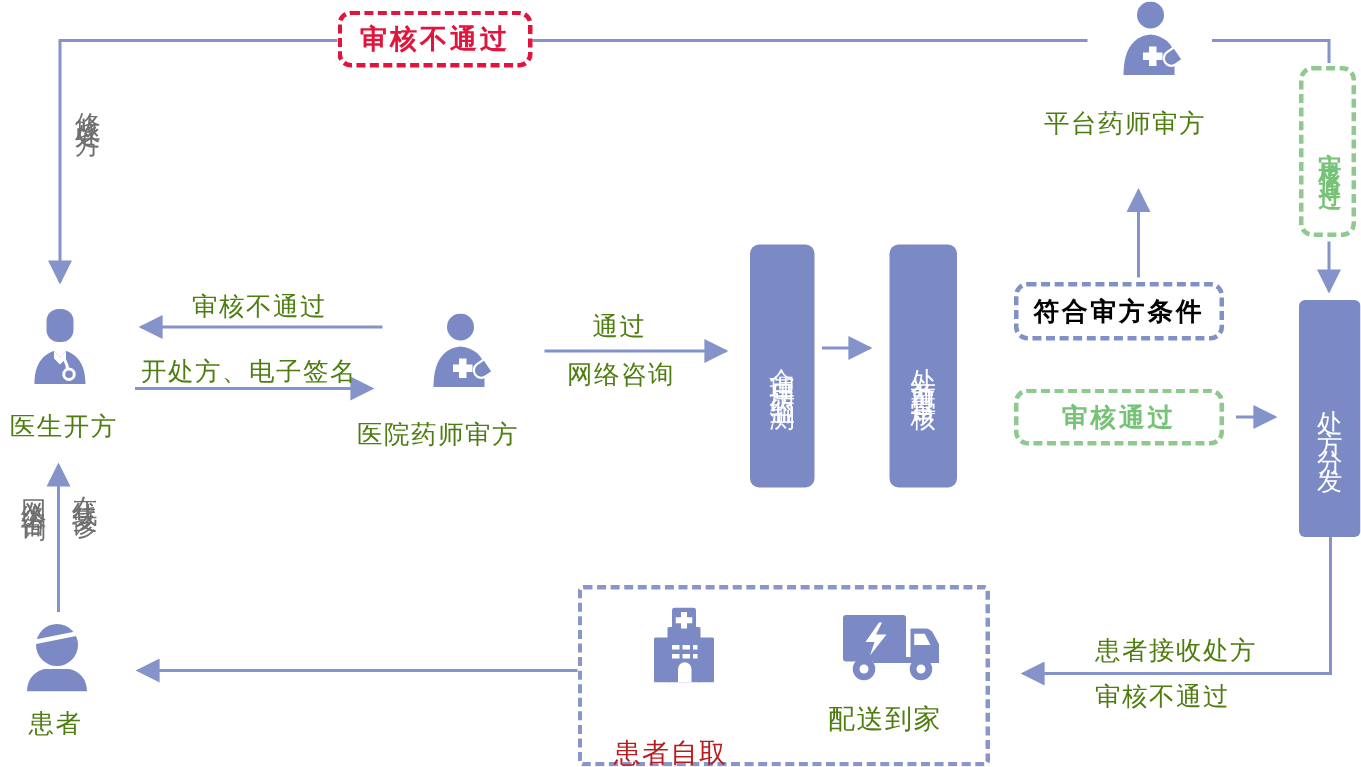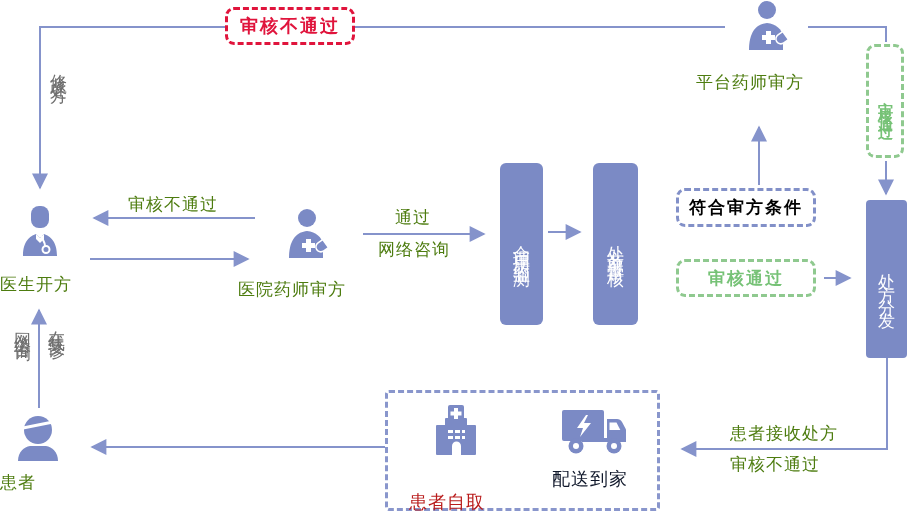--- a/index.html
+++ b/index.html
@@ -4,21 +4,21 @@
 <style>
   html,body { margin:0; padding:0; background:#fff; }
   .canvas {
     position:relative; width:907px; height:511px; background:#ffffff;
     font-family:"Liberation Sans","DejaVu Sans",sans-serif; overflow:hidden;padding-left:30px;
   }
   .flow-svg { position:absolute; left:0; top:0; width:907px; height:511px; }
 
   .lbl { position:absolute; color:#4d7c0f; font-size:17px; letter-spacing:1px;
          white-space:nowrap; line-height:1.2; }
-  .lbl.center { text-align:left; }
+  .lbl.center { text-align:center; }
   .vlbl { position:absolute; color:#6f6f6f; font-size:17px;
           writing-mode:vertical-rl; text-orientation:upright; letter-spacing:4px;
           white-space:nowrap; }
 
   .solid-box { position:absolute; background:#7b8ac5; border-radius:6px;
                display:flex; align-items:center; justify-content:center; }
   .solid-box .vtext { color:#ffffff; font-size:17px; writing-mode:vertical-rl;
                       text-orientation:upright; white-space:nowrap; }
 
   .dash-box { position:absolute; display:flex; align-items:center; justify-content:center;
@@ -179,24 +179,25 @@
   <div class="lbl center" style="left:0px; top:275px; width:85px;">医生开方</div>
 
   <div class="lbl" style="left:238px; top:280px;text-align:center;">医院药师审方</div>
 
   <div class="lbl" style="left:696px; top:73px;">平台药师审方</div>
 
   <div class="lbl center" style="left:0px; top:473px; width:74px;">患者</div>
 
   <div class="lbl" style="left:409px; top:492px; font-size:18px; color:#b91c1c;">患者自取</div>
 
-  <div class="lbl" style="left:552px; top:469px; font-size:18px; color:#0f172a;">配送到家</div>
+  <div class="lbl" style="left:552px; top:469px; font-size:18px; color:#4d7c0f;">配送到家</div>
 
   <div class="lbl" style="left:128px; top:195px;">审核不通过</div>
 
+  <div class="lbl" style="left:94px; top:238px;">开处方、电子签名</div>
 
   <div class="lbl" style="left:395px; top:208px;">通过</div>
 
   <div class="lbl" style="left:378px; top:240px;">网络咨询</div>
 
   <div class="lbl" style="left:730px; top:424px;">患者接收处方</div>
 
   <div class="lbl" style="left:730px; top:455px;">审核不通过</div>
 
   <div class="vlbl" style="left:47px; top:61px;">修改处方</div>

